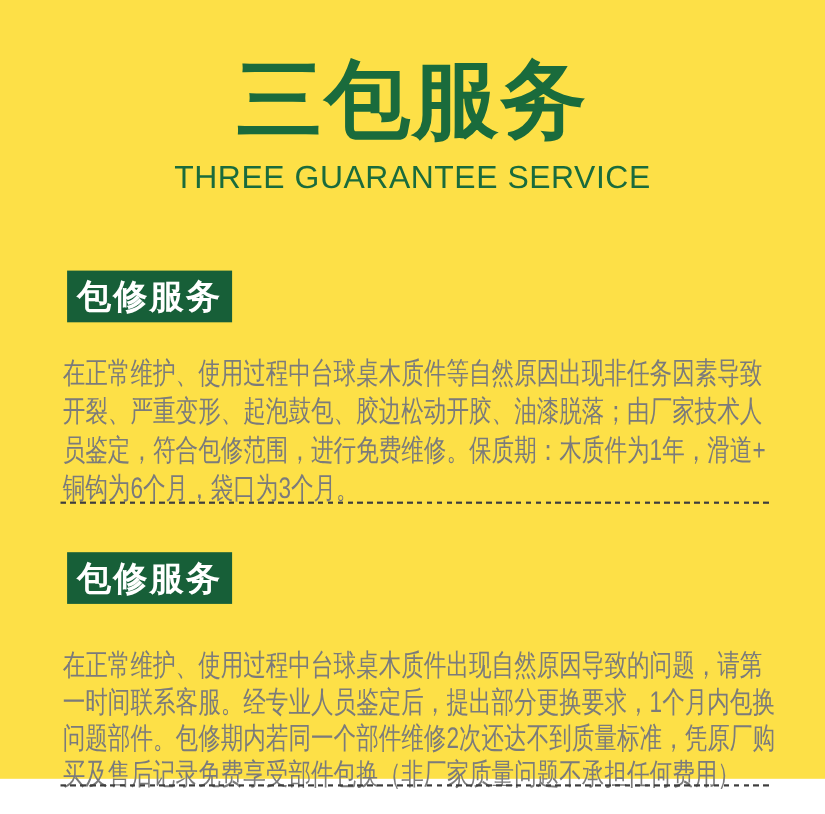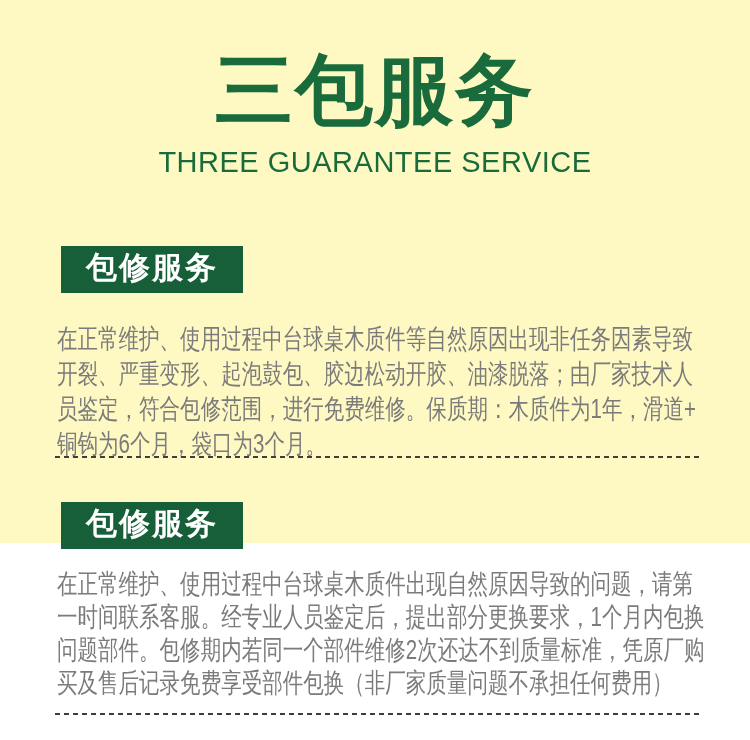--- a/index.html
+++ b/index.html
@@ -4,22 +4,22 @@
 <style>
   html, body { margin: 0; padding: 0; }
   body {
     width: 750px; height: 740px;
     background: #ffffff;
     font-family: "Liberation Sans", "DejaVu Sans", sans-serif;
     overflow: hidden;
   }
   .page {
     position: relative;
-    width: 750px; height: 543px;
-    background: #fef9c3;
+    width: 750px; height: 708px;
+    background: #fde047;
   }
   .title {
     position: absolute;
     top: 46px; left: 0;
     width: 100%;
     margin: 0;
     text-align: center;
     font-size: 78px;
     line-height: 88px;
     font-weight: 900;
@@ -35,41 +35,40 @@
     line-height: 30px;
     font-weight: 400;
     letter-spacing: 0.5px;
     color: #1a6b3c;
   }
   .badge {
     position: absolute;
     left: 61px;
     height: 47px;
     line-height: 47px;
-    padding: 0 25px;
+    padding: 0 9px;
     background: #175f38;
     color: #ffffff;
     font-size: 31px;
     font-weight: bold;
     letter-spacing: 2px;
     white-space: nowrap;
-    font-family: Liberation Mono, monospace;
   }
   .badge-repair  { top: 246px; }
   .badge-replace { top: 502px; }
   .para {
     position: absolute;
     left: 57px;
     width: 680px;
     color: #7b7b7b;
     font-size: 27px;
     font-weight: 400;
   }
   .para-repair  { top: 322px; line-height: 35px; }
-  .para-replace { top: 568px; line-height: 33px; }
+  .para-replace { top: 589px; line-height: 33px; }
   .para .line {
     white-space: nowrap;
     transform: scaleX(0.76);
     transform-origin: 0 50%;
   }
   .divider {
     position: absolute;
     left: 55px;
     width: 645px;
     height: 2px;

